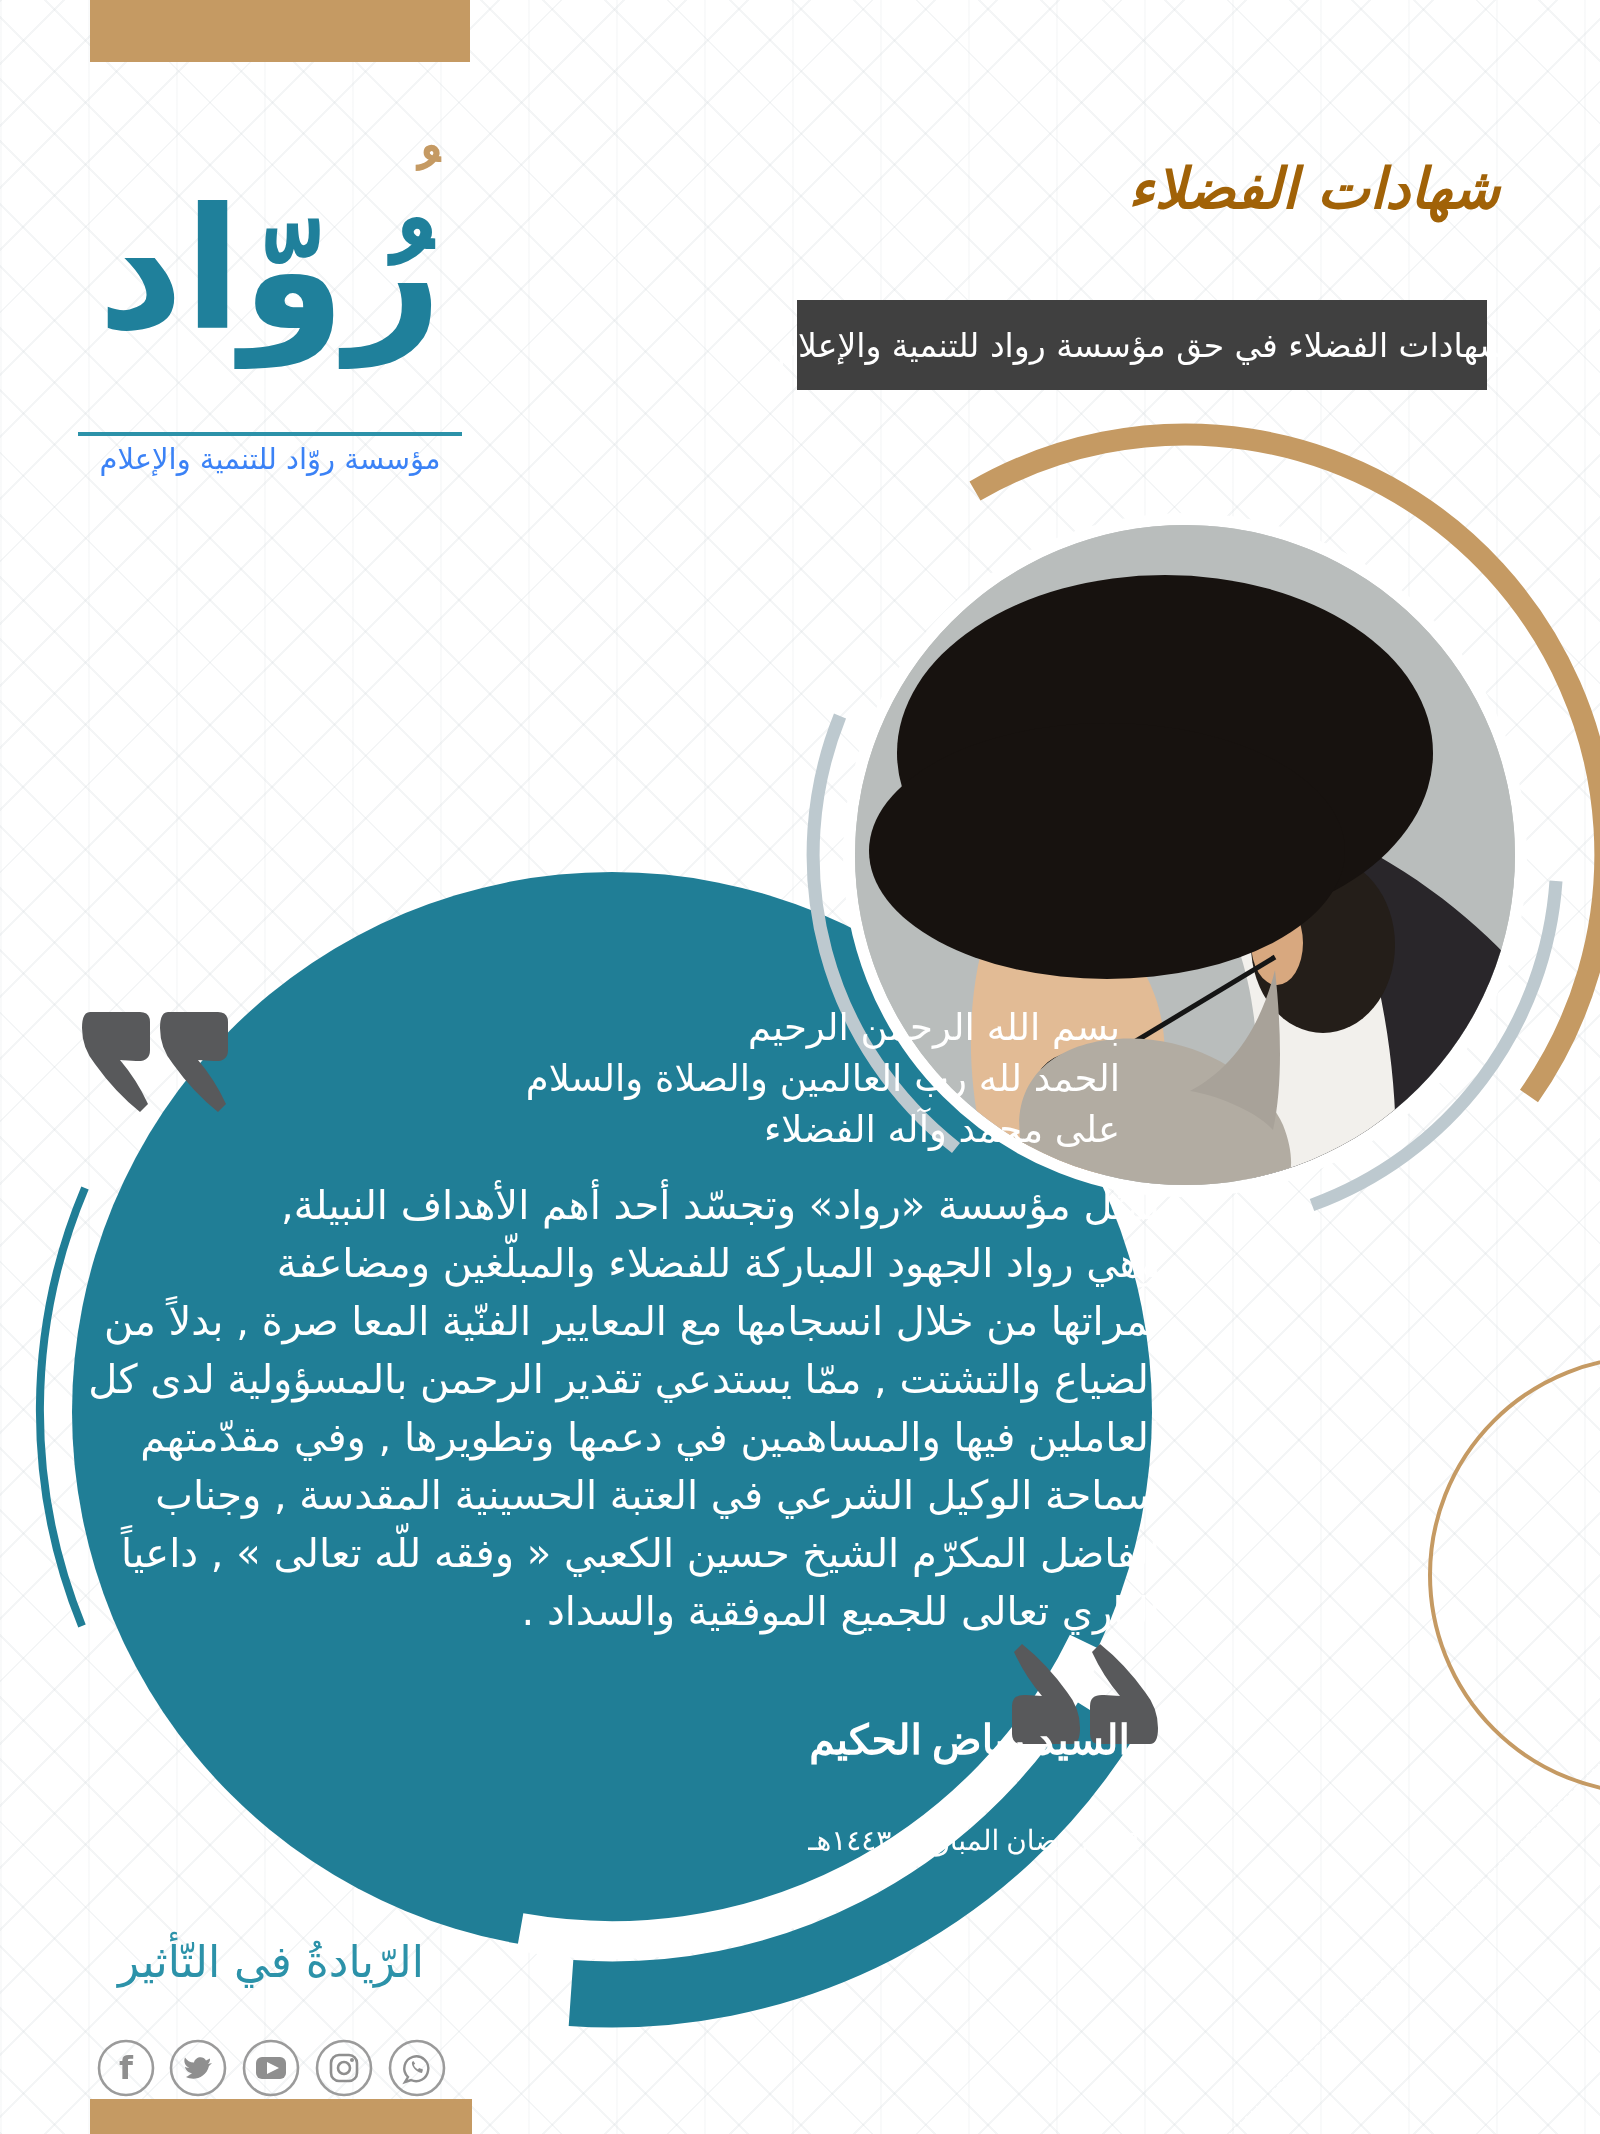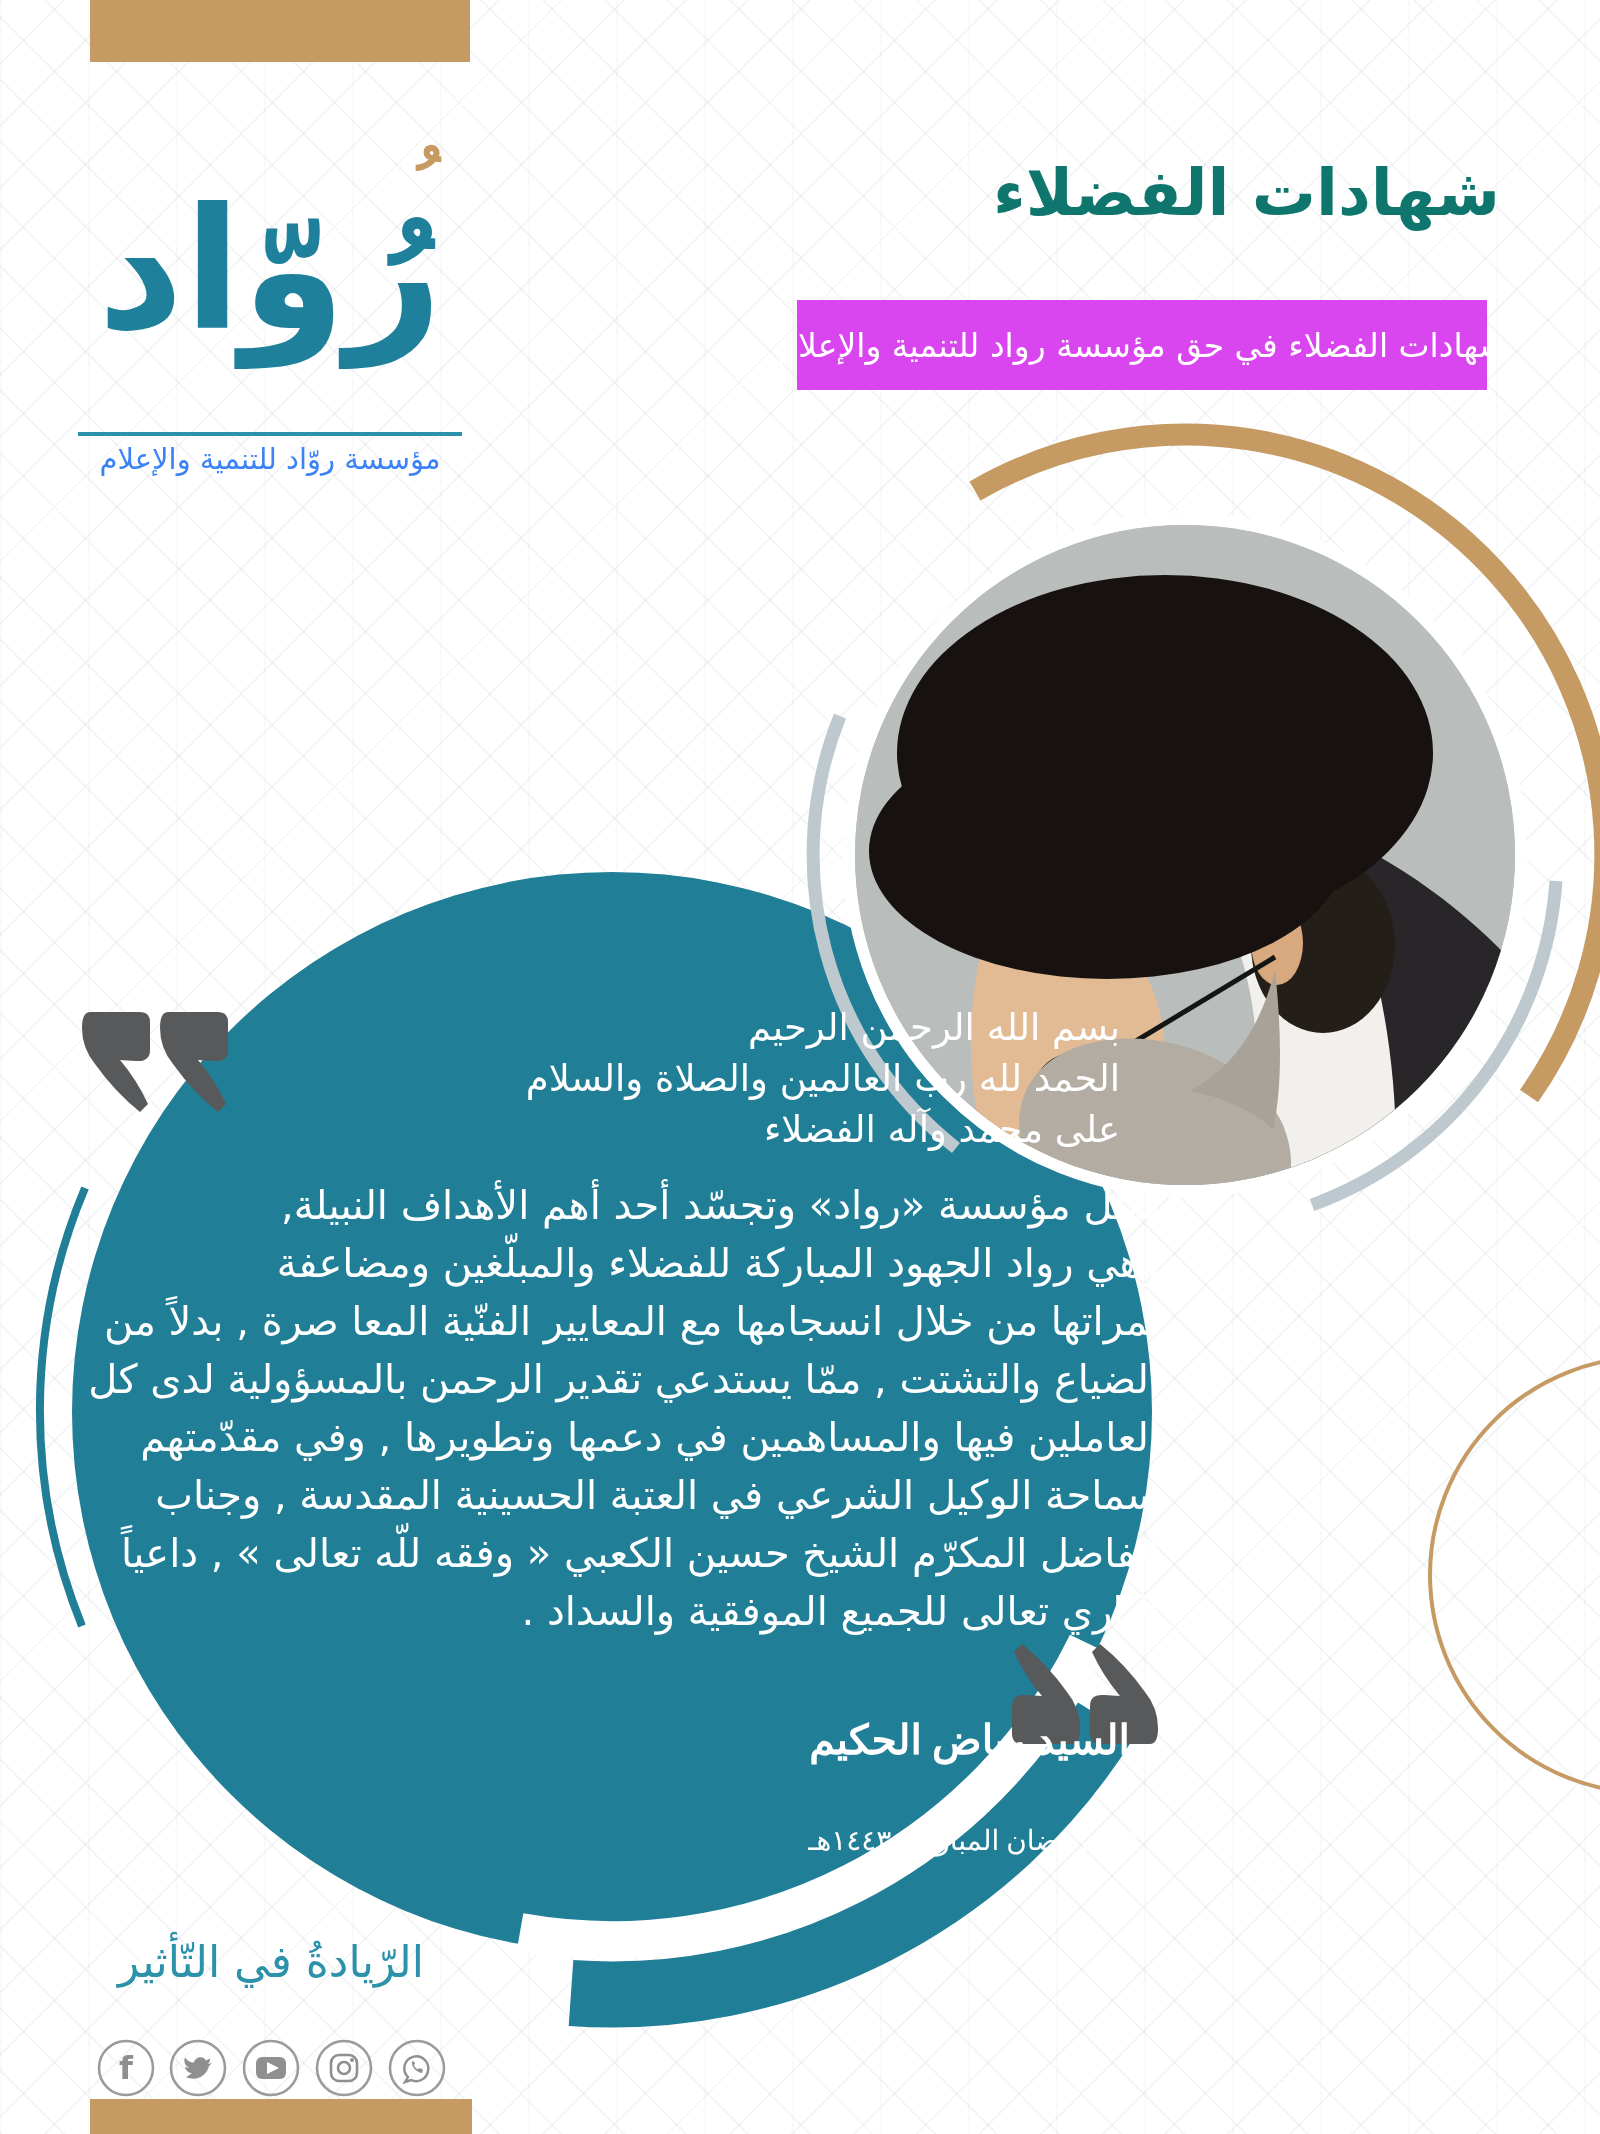--- a/index.html
+++ b/index.html
@@ -20,25 +20,25 @@
   
   .logo{position:absolute;left:70px;top:120px;width:400px;z-index:3;text-align:center;}
   .logo-word{position:relative;font-size:168px;line-height:300px;height:310px;color:#1f809b;font-weight:bold;direction:rtl;}
   .logo-accent{position:absolute;top:28px;right:64px;font-size:90px;color:#c59a63;line-height:90px;}
   .logo-divider{width:384px;height:4px;background:#2c92a9;margin:2px auto 6px auto;}
   .logo-tagline{font-size:29px;color:#3b82f6;white-space:nowrap;direction:rtl;}
 
   
   .page-title{
     position:absolute;top:156px;right:100px;z-index:3;
-    font-size:64px;font-weight:bold;color:#0f766e;white-space:nowrap;direction:rtl;
+    font-size:56px;font-weight:bold;color:#a16207;white-space:nowrap;direction:rtl;font-style:italic;
   }
   .banner{
     position:absolute;top:300px;right:113px;width:690px;height:90px;z-index:3;
-    background:#d946ef;color:#ffffff;display:flex;align-items:center;justify-content:center;
+    background:#404040;color:#ffffff;display:flex;align-items:center;justify-content:center;
     font-size:33px;direction:rtl;white-space:nowrap;
   }
 
   
   .deco{position:absolute;inset:0;z-index:1;}
 
   
   .photo-wrap{
     position:absolute;left:843px;top:513px;width:660px;height:660px;z-index:2;
     border:12px solid #ffffff;border-radius:50%;overflow:hidden;background:#b9bdbc;

